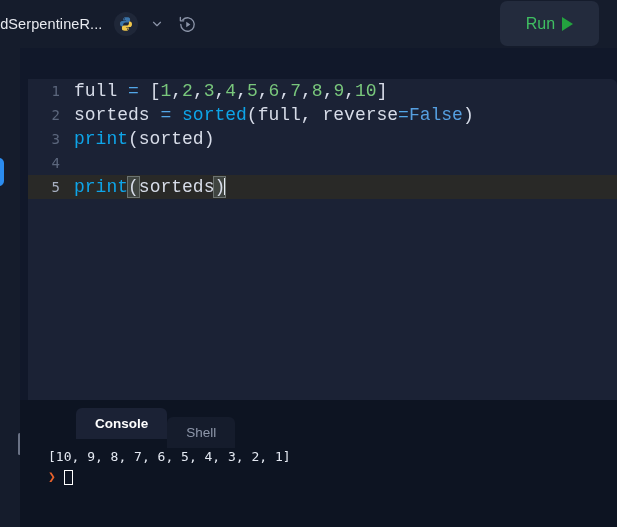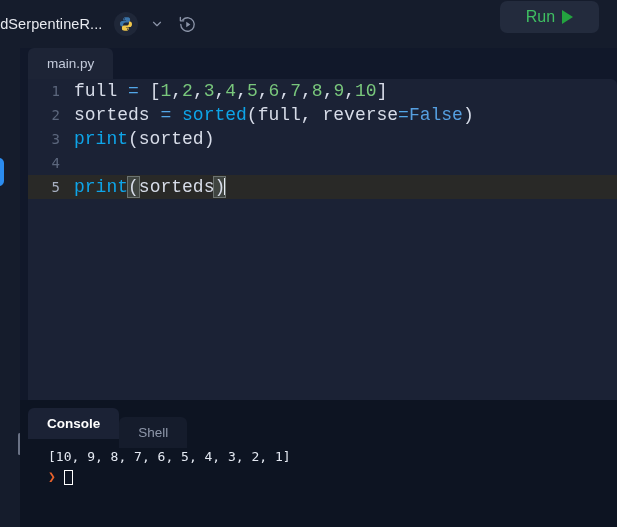--- a/index.html
+++ b/index.html
@@ -22,21 +22,21 @@
   }
   .py-badge{
     width:24px;height:24px;border-radius:50%;
     background:#1f2738;margin-left:12px;
     display:flex;align-items:center;justify-content:center;flex:none;
   }
   .chev{margin-left:12px;display:flex;align-items:center;}
   .hist{margin-left:14px;display:flex;align-items:center;}
   .run-btn{
     position:absolute;right:18px;top:1px;
-    width:99px;height:32px;border-radius:7px;
+    width:99px;height:45px;border-radius:7px;
     background:#232b3d;border:none;cursor:pointer;
     display:flex;align-items:center;justify-content:center;gap:7px;
   }
   .run-btn .lbl{color:#3fbf62;font-size:16px;}
   .run-tri{width:0;height:0;border-left:11px solid #23a33f;
     border-top:7px solid transparent;border-bottom:7px solid transparent;}
 
   
   .left-rail{position:absolute;left:0;top:48px;width:20px;height:479px;background:#151c2c;}
   .blue-handle{position:absolute;left:-6px;top:110px;width:10px;height:28px;
@@ -83,21 +83,21 @@
   
   .console{
     position:absolute;left:20px;top:400px;width:597px;height:127px;
     background:#0d1422;
   }
   .ctabs{position:absolute;left:8px;top:8px;height:31px;display:flex;}
   .ctab{
     height:31px;padding:0 19px;display:flex;align-items:center;
     border-radius:6px 6px 0 0;cursor:pointer;font-size:13.5px;
   }
-  .ctab.on{background:#1b2235;color:#ffffff;font-weight:bold;}
+  .ctab.on{background:#1b2235;color:#ffffff;font-weight:bold;margin-left:48px;}
   .ctab.off{background:#151c2c;color:#8e97aa;margin-top:9px;}
   .cout{
     position:absolute;left:28px;top:48px;right:6px;
     font-family:"DejaVu Sans Mono","Liberation Mono",monospace;
     font-size:13px;color:#e4e9f2;line-height:18px;white-space:pre;
   }
   .prompt-row{display:flex;align-items:center;height:18px;margin-top:2px;}
   .prompt-mark{color:#e8622c;font-size:13px;
     font-family:"DejaVu Sans Mono","Liberation Mono",monospace;}
   .blockcur{display:inline-block;width:9px;height:15px;
@@ -137,25 +137,20 @@
       <span class="run-tri"></span>
     </button>
   </div>
 
   <div class="left-rail">
     <div class="blue-handle"></div>
     <div class="rail-scroll"></div>
   </div>
 
   <div class="editor">
-    <div class="tabbar">
-      <div class="tab">
-        <span class="t">main.py</span>
-      </div>
-    </div>
     <div class="code-area" id="code-area">
         <div class="line">
           <span class="ln">1</span>
           <span class="src"><span>full </span><span class="tk-op">=</span><span> [</span><span class="tk-num">1</span><span>,</span><span class="tk-num">2</span><span>,</span><span class="tk-num">3</span><span>,</span><span class="tk-num">4</span><span>,</span><span class="tk-num">5</span><span>,</span><span class="tk-num">6</span><span>,</span><span class="tk-num">7</span><span>,</span><span class="tk-num">8</span><span>,</span><span class="tk-num">9</span><span>,</span><span class="tk-num">10</span><span>]</span></span>
         </div>
         <div class="line">
           <span class="ln">2</span>
           <span class="src"><span>sorteds </span><span class="tk-op">=</span><span> </span><span class="tk-fn">sorted</span><span>(full, reverse</span><span class="tk-op">=</span><span class="tk-kw">False</span><span>)</span></span>
         </div>
         <div class="line">

